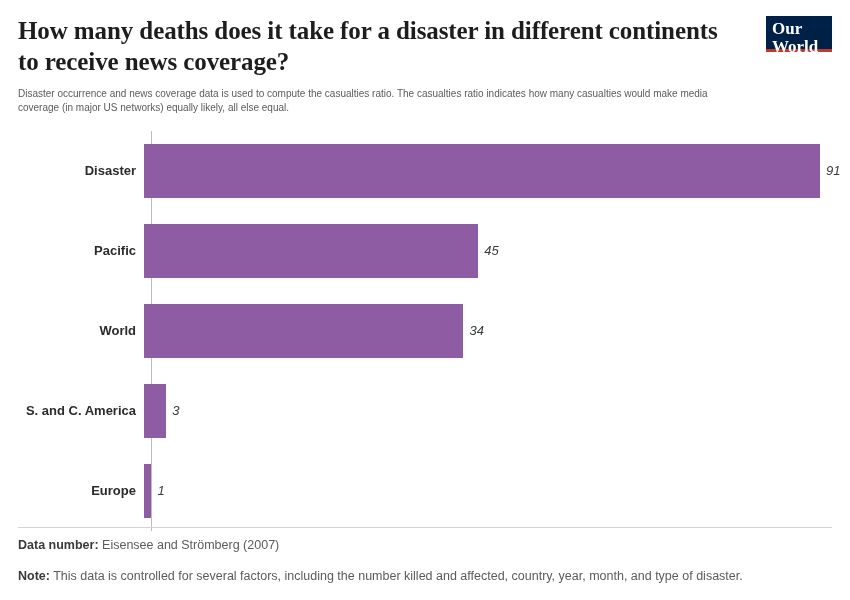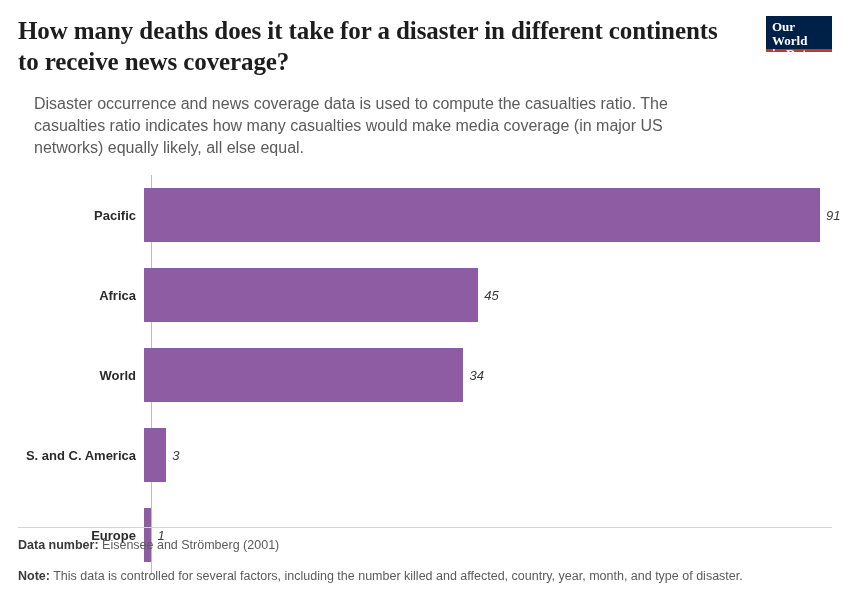--- a/index.html
+++ b/index.html
@@ -30,37 +30,37 @@
   .title {
     font-family: "Liberation Serif", serif;
     font-size: 25px;
     font-weight: 700;
     line-height: 1.22;
     color: #1d1d1d;
     margin: 0 0 10px 0;
     letter-spacing: -0.1px;
   }
   .subtitle {
-    font-size: 16px;
+    font-size: 10px;
     line-height: 1.38;
     color: #5b5b5b;
-    margin: 16px;
+    margin: 0;
     max-width: 790px;
   }
   .owid-logo {
     position: absolute;
     top: 0;
     right: 0;
     width: 66px;
     height: 36px;
     background: #002147;
     color: #ffffff;
     font-family: "Liberation Serif", serif;
     font-weight: 700;
-    font-size: 13px;
+    font-size: 17px;
     line-height: 1.05;
     padding: 4px 5px 0 6px;
     box-sizing: border-box;
     border-bottom: 3px solid #c0392b;
   }
   .owid-logo span {
     display: block;
   }
 
   
@@ -161,28 +161,28 @@
     <div class="owid-logo">
       <span>Our World</span>
       <span>in Data</span>
     </div>
   </div>
 
   <div class="chart-wrap">
     <div class="axis-line"></div>
     <div class="bars" id="bars-container">
         <div class="bar-row">
-          <div class="bar-label">Pacific</div>
+          <div class="bar-label">Disaster</div>
           <div class="bar-track">
             <div class="bar" style="width: 676px; background: rgb(141, 92, 163);"></div>
             <div class="bar-value">91</div>
           </div>
         </div>
         <div class="bar-row">
-          <div class="bar-label">Africa</div>
+          <div class="bar-label">Pacific</div>
           <div class="bar-track">
             <div class="bar" style="width: 334.286px; background: rgb(141, 92, 163);"></div>
             <div class="bar-value">45</div>
           </div>
         </div>
         <div class="bar-row">
           <div class="bar-label">World</div>
           <div class="bar-track">
             <div class="bar" style="width: 319.429px; background: rgb(141, 92, 163);"></div>
             <div class="bar-value">34</div>
@@ -202,21 +202,21 @@
             <div class="bar-value">1</div>
           </div>
         </div>
       </div>
   </div>
 
   <div class="footer">
     <div class="footer-row">
       <div>
         <span class="footer-strong">Data number:</span>
-        <span>Eisensee and Strömberg (2001)</span>
+        <span>Eisensee and Strömberg (2007)</span>
       </div>
     </div>
     <div class="footer-note">
       <span class="footer-strong">Note:</span>
       <span>This data is controlled for several factors, including the number killed and affected, country, year, month, and type of disaster.</span>
     </div>
   </div>
 
 </div>
 

